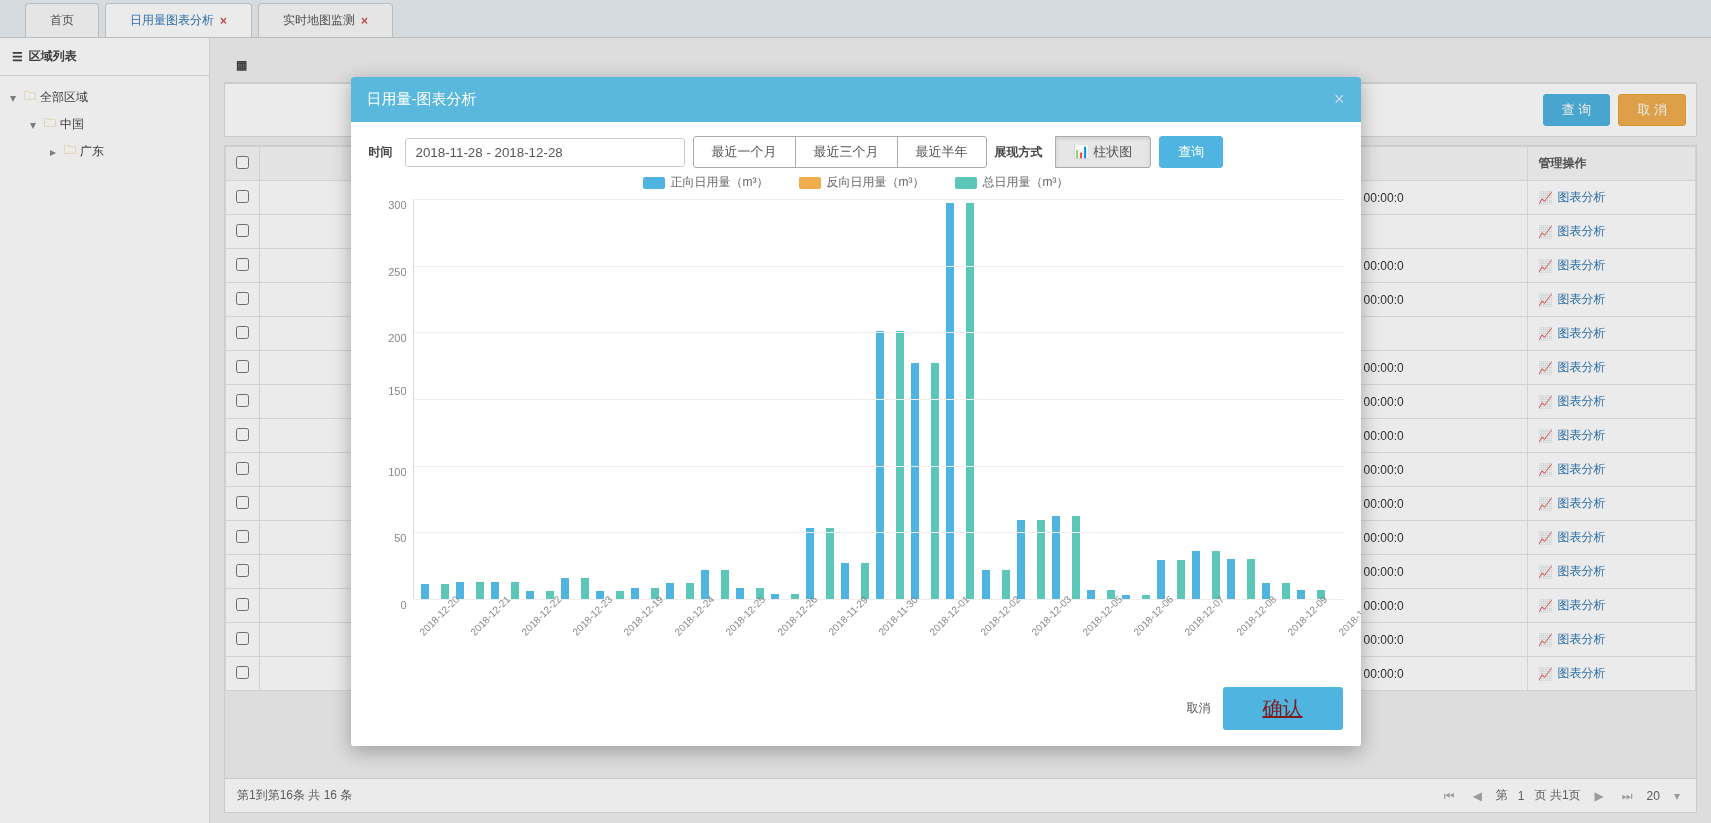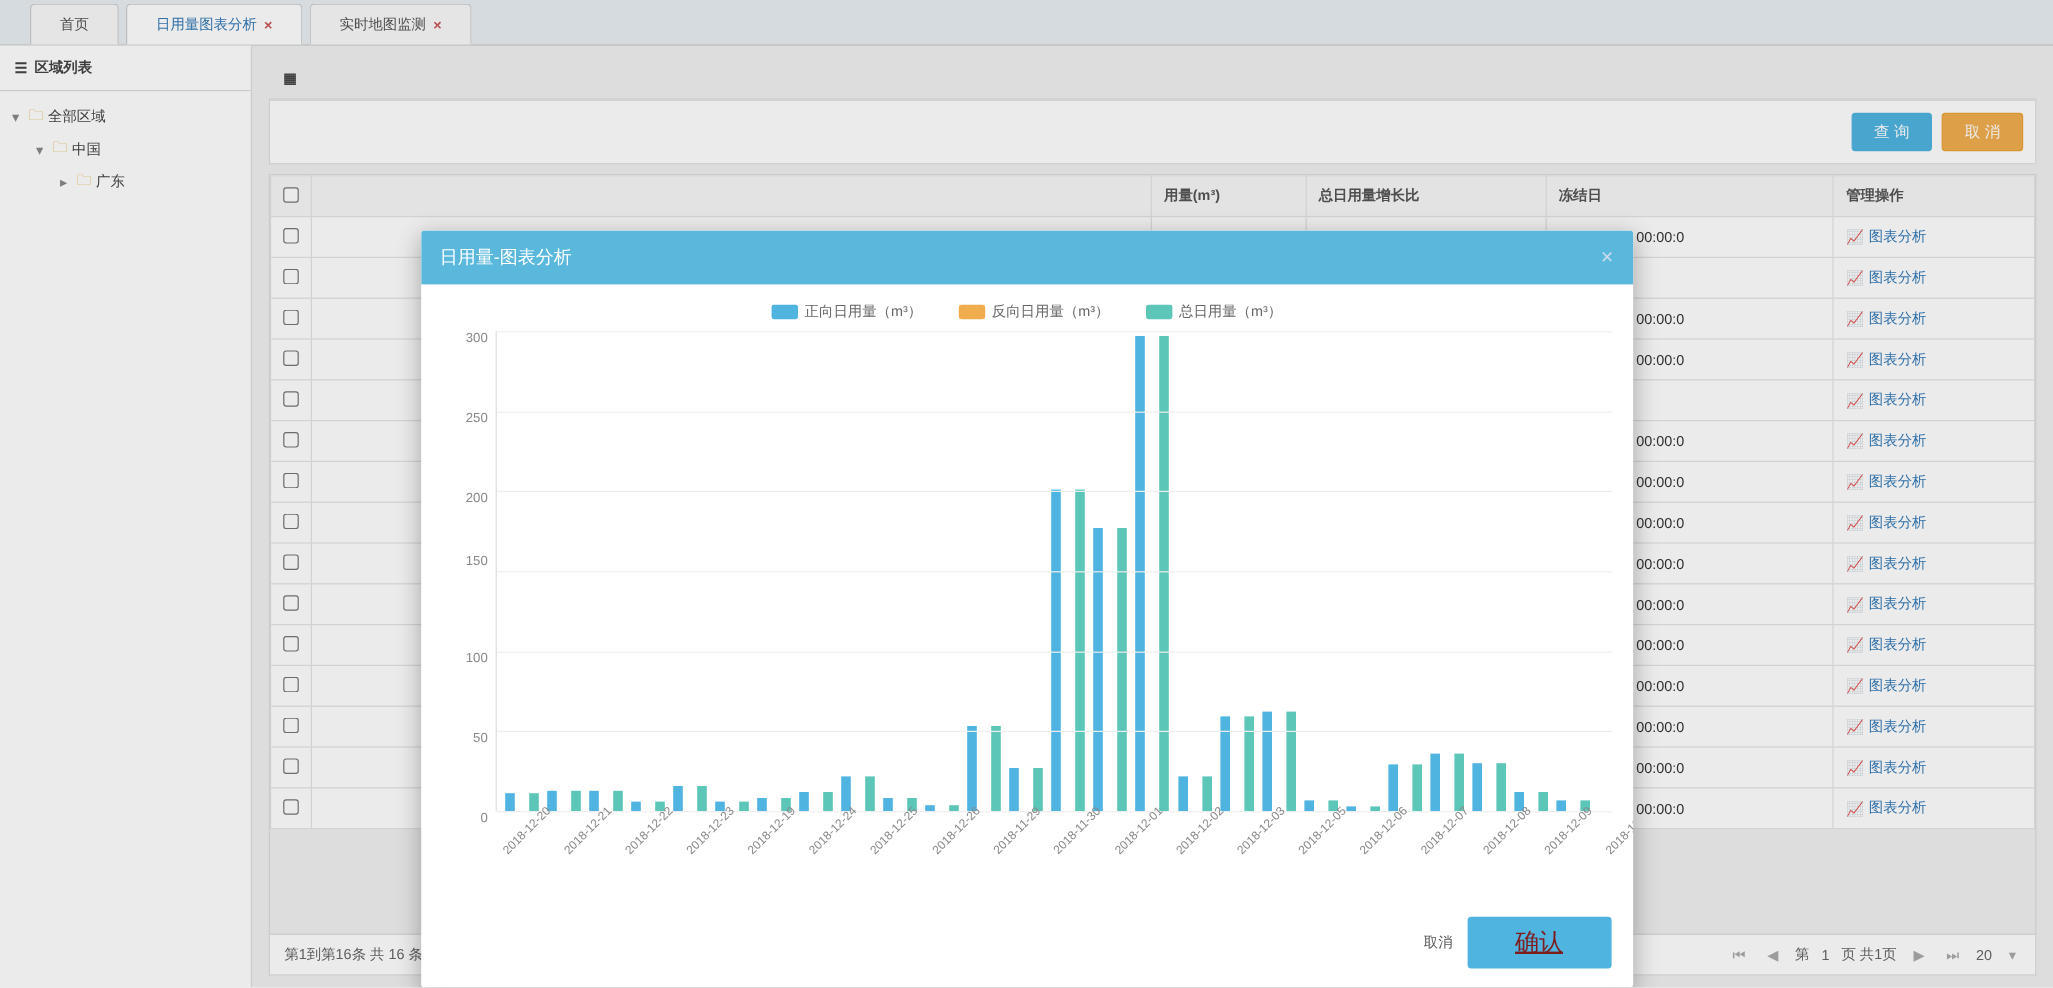--- a/index.html
+++ b/index.html
@@ -27,21 +27,21 @@
   .table-wrap { flex: 1; overflow: auto; border: 1px solid #ddd; position: relative; }
   table.grid { width: 100%; border-collapse: collapse; background: #fff; }
   table.grid th, table.grid td { border: 1px solid #e4e4e4; padding: 8px 10px; text-align: left; white-space: nowrap; }
   table.grid th { background: #f7f7f7; color: #555; font-weight: bold; }
   .link-action { color: #337ab7; display: inline-flex; align-items: center; gap: 4px; text-decoration: none; cursor: pointer; }
   .pager { background: #fff; border: 1px solid #ddd; border-top: none; padding: 8px 12px; display: flex; justify-content: space-between; align-items: center; color: #666; }
   .pager-right { display: flex; align-items: center; gap: 10px; }
   .pager-icon { color: #aaa; cursor: pointer; padding: 0 4px; }
 
   
-  .modal-backdrop { position: absolute; inset: 0; background: rgba(0,0,0,0.08); display: flex; align-items: flex-end; justify-content: center; }
+  .modal-backdrop { position: absolute; inset: 0; background: rgba(0,0,0,0.08); display: flex; align-items: center; justify-content: center; }
   .modal { width: 1010px; background: #fff; box-shadow: 0 5px 20px rgba(0,0,0,0.3); border-radius: 3px; overflow: hidden; }
   .modal-header { background: #5ab8dd; color: #fff; padding: 12px 16px; font-size: 15px; display: flex; justify-content: space-between; align-items: center; }
   .modal-header .close { color: #cde; font-size: 18px; cursor: pointer; }
   .modal-body { padding: 14px 18px 8px; }
   .filter-row { display: flex; align-items: center; gap: 8px; margin-bottom: 6px; flex-wrap: wrap; }
   .filter-row label { font-weight: bold; color: #444; margin-right: 4px; }
   .date-input { width: 280px; padding: 6px 10px; border: 1px solid #ccc; border-radius: 3px; color: #555; }
   .btn-group { display: inline-flex; }
   .btn-group .btn { border-radius: 0; margin-left: -1px; }
   .btn-group .btn:first-child { border-radius: 3px 0 0 3px; margin-left: 0; }
@@ -275,20 +275,34 @@
   </div>
 </div>
 
 <div class="modal-backdrop">
   <div class="modal">
     <div class="modal-header">
       <span>日用量-图表分析</span>
       <span class="close">×</span>
     </div>
     <div class="modal-body">
+      <div class="filter-row">
+        <label>时间</label>
+        <input class="date-input" value="2018-11-28 - 2018-12-28" style="">
+        <div class="btn-group">
+          <button class="btn btn-default">最近一个月</button>
+          <button class="btn btn-default">最近三个月</button>
+          <button class="btn btn-default">最近半年</button>
+        </div>
+        <label>展现方式</label>
+        <div class="btn-group">
+          <button class="btn btn-default active"><span>📊</span> <span>柱状图</span></button>
+        </div>
+        <button class="btn btn-primary">查询</button>
+      </div>
 
       <div class="legend">
         <div class="legend-item">
             <span class="swatch" id="sw-fwd" style="background: rgb(79, 180, 224);"></span>
             <span>正向日用量（m³）</span>
           </div>
         <div class="legend-item">
             <span class="swatch" id="sw-rev" style="background: rgb(240, 173, 78);"></span>
             <span>反向日用量（m³）</span>
           </div>

